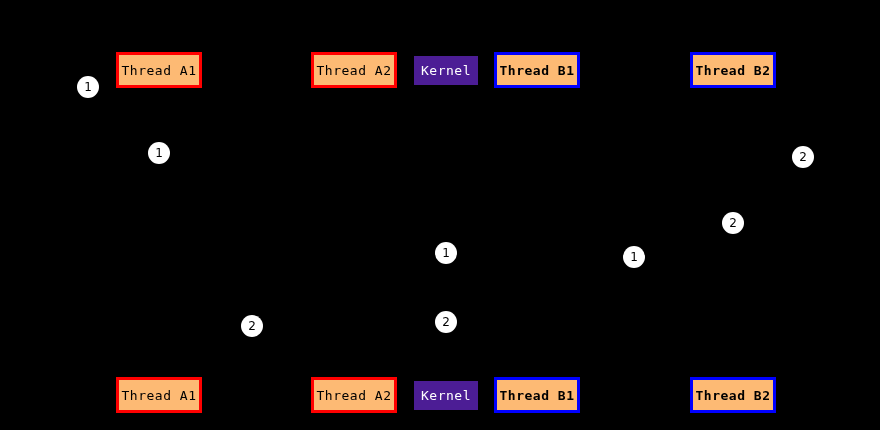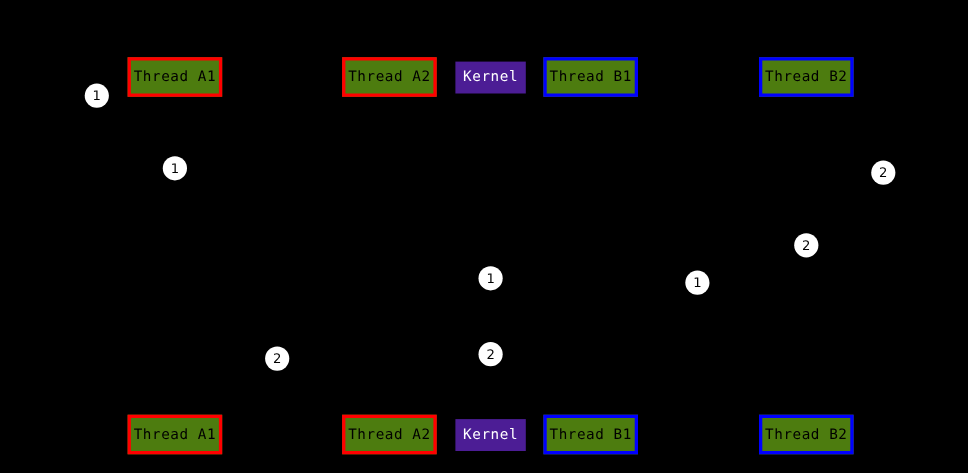--- a/index.html
+++ b/index.html
@@ -17,29 +17,29 @@
     font-family: "DejaVu Sans Mono", "Liberation Mono", monospace;
   }
 
   
   .participant {
     position: absolute;
     box-sizing: border-box;
     display: flex;
     align-items: center;
     justify-content: center;
-    background: #4d7c0f;
+    background: #fdba74;
     color: #000000;
     font-size: 13px;
     letter-spacing: 0.5px;
     white-space: nowrap;
     line-height: 1;
   }
   .participant.red   { border: 3px solid #FF0000; }
-  .participant.blue  { border: 3px solid #0000FF; }
+  .participant.blue  { border: 3px solid #0000FF; font-weight: bold; }
   .participant.solidblue {
     background: #4c1d95;
     color: #FFFFFF;
     border: 0 solid #0000FF;
   }
 
   
   .lifeline {
     position: absolute;
     width: 1px;

